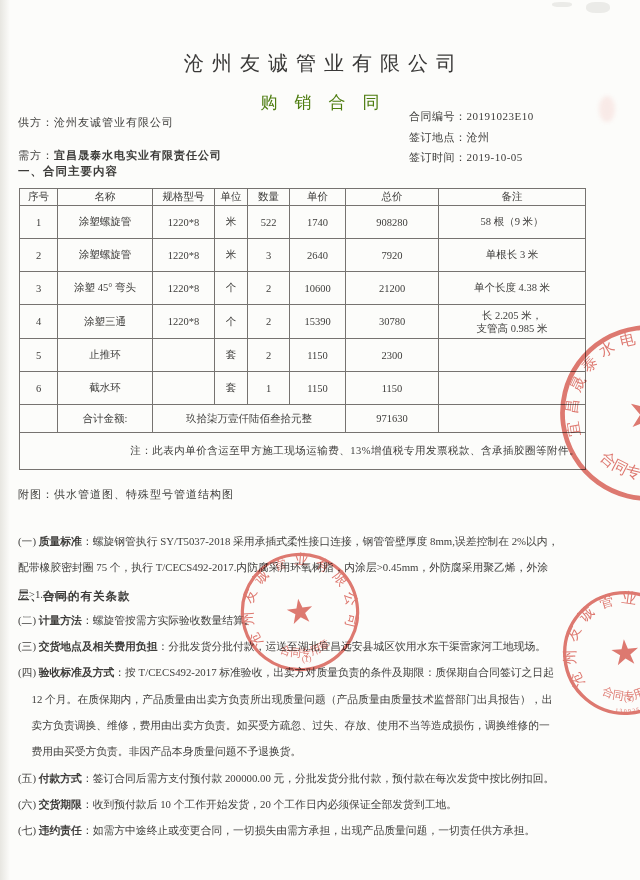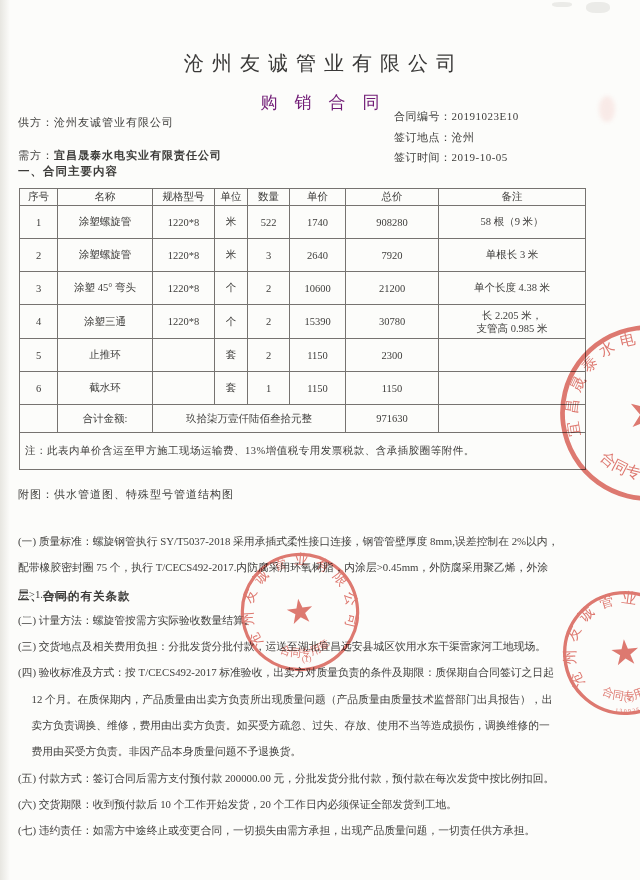--- a/index.html
+++ b/index.html
@@ -10,51 +10,51 @@
     color:#3d3c3a;
   }
   .edge-shade{position:absolute;left:0;top:0;width:10px;height:880px;
     background:linear-gradient(to right,#e7e6e1,rgba(255,255,255,0));}
   .smudge{position:absolute;background:#d8d7d2;opacity:.45;border-radius:40%;}
   .pink-smudge{position:absolute;background:#f3c9c4;opacity:.35;border-radius:50%;filter:blur(2px);}
 
   .title{position:absolute;top:50px;left:0;width:640px;text-align:center;
     font-size:20px;letter-spacing:8px;text-indent:8px;color:#393837;}
   .subtitle{position:absolute;top:91px;left:0;width:640px;text-align:center;
-    font-size:17px;letter-spacing:17px;text-indent:17px;color:#701a75;}
+    font-size:17px;letter-spacing:17px;text-indent:17px;color:#4d7c0f;}
 
   .meta{position:absolute;font-size:11px;letter-spacing:1px;}
   .meta.supplier{left:18px;top:115px;}
   .meta.buyer{left:18px;top:148px;}
   .meta .bold{font-weight:bold;}
-  .meta-right{position:absolute;left:394px;top:106px;font-size:11px;line-height:20.5px;letter-spacing:.5px;}
+  .meta-right{position:absolute;left:409px;top:106px;font-size:11px;line-height:20.5px;letter-spacing:.5px;}
 
   .heading{position:absolute;font-size:11.5px;font-weight:bold;letter-spacing:1px;font-family:Liberation Mono, monospace;}
   .heading.h1{left:18px;top:164px;}
   .heading.h2{left:18px;top:541px;margin-top:48px;}
 
   table.main{position:absolute;left:19px;top:188px;width:566px;
     border-collapse:collapse;table-layout:fixed;}
   table.main td,table.main th{border:1px solid #767370;font-weight:normal;
     text-align:center;vertical-align:middle;font-size:10.5px;color:#3e3d3b;
     padding:0 2px;overflow:hidden;}
   tr.hrow{height:17px;}
   tr.r{height:33px;}
   tr.r4{height:34px;}
   tr.total{height:28px;}
   tr.note{height:37px;}
   td.multi{white-space:pre-line;line-height:13px;font-size:10px;margin-left:40px;}
-  tr.note td{text-align:left;padding:0 5px;letter-spacing:.5px;}
+  tr.note td{text-align:right;padding:0 5px;letter-spacing:.5px;}
 
   .attachment{position:absolute;left:18px;top:487px;font-size:11px;letter-spacing:1px;}
 
   .terms{position:absolute;left:18px;top:528px;width:606px;font-size:10.8px;
     line-height:26.3px;color:#3e3d3b;}
   .terms p{margin:0;white-space:pre-wrap;}
-  .terms b{font-weight:normal;margin-top:16px;}
+  .terms b{font-weight:bold;margin-top:16px;}
 
   .seal{position:absolute;pointer-events:none;mix-blend-mode:multiply;opacity:.78;}
   .seal svg{display:block;width:100%;height:100%;}
   .seal-main{left:236px;top:548px;width:128px;height:128px;transform:rotate(-8deg);}
   .seal-buyer{left:553px;top:318px;width:190px;height:190px;transform:rotate(14deg);}
   .seal-edge{left:558px;top:586px;width:134px;height:134px;transform:rotate(-5deg);}
 </style>
 </head>
 <body>
 

